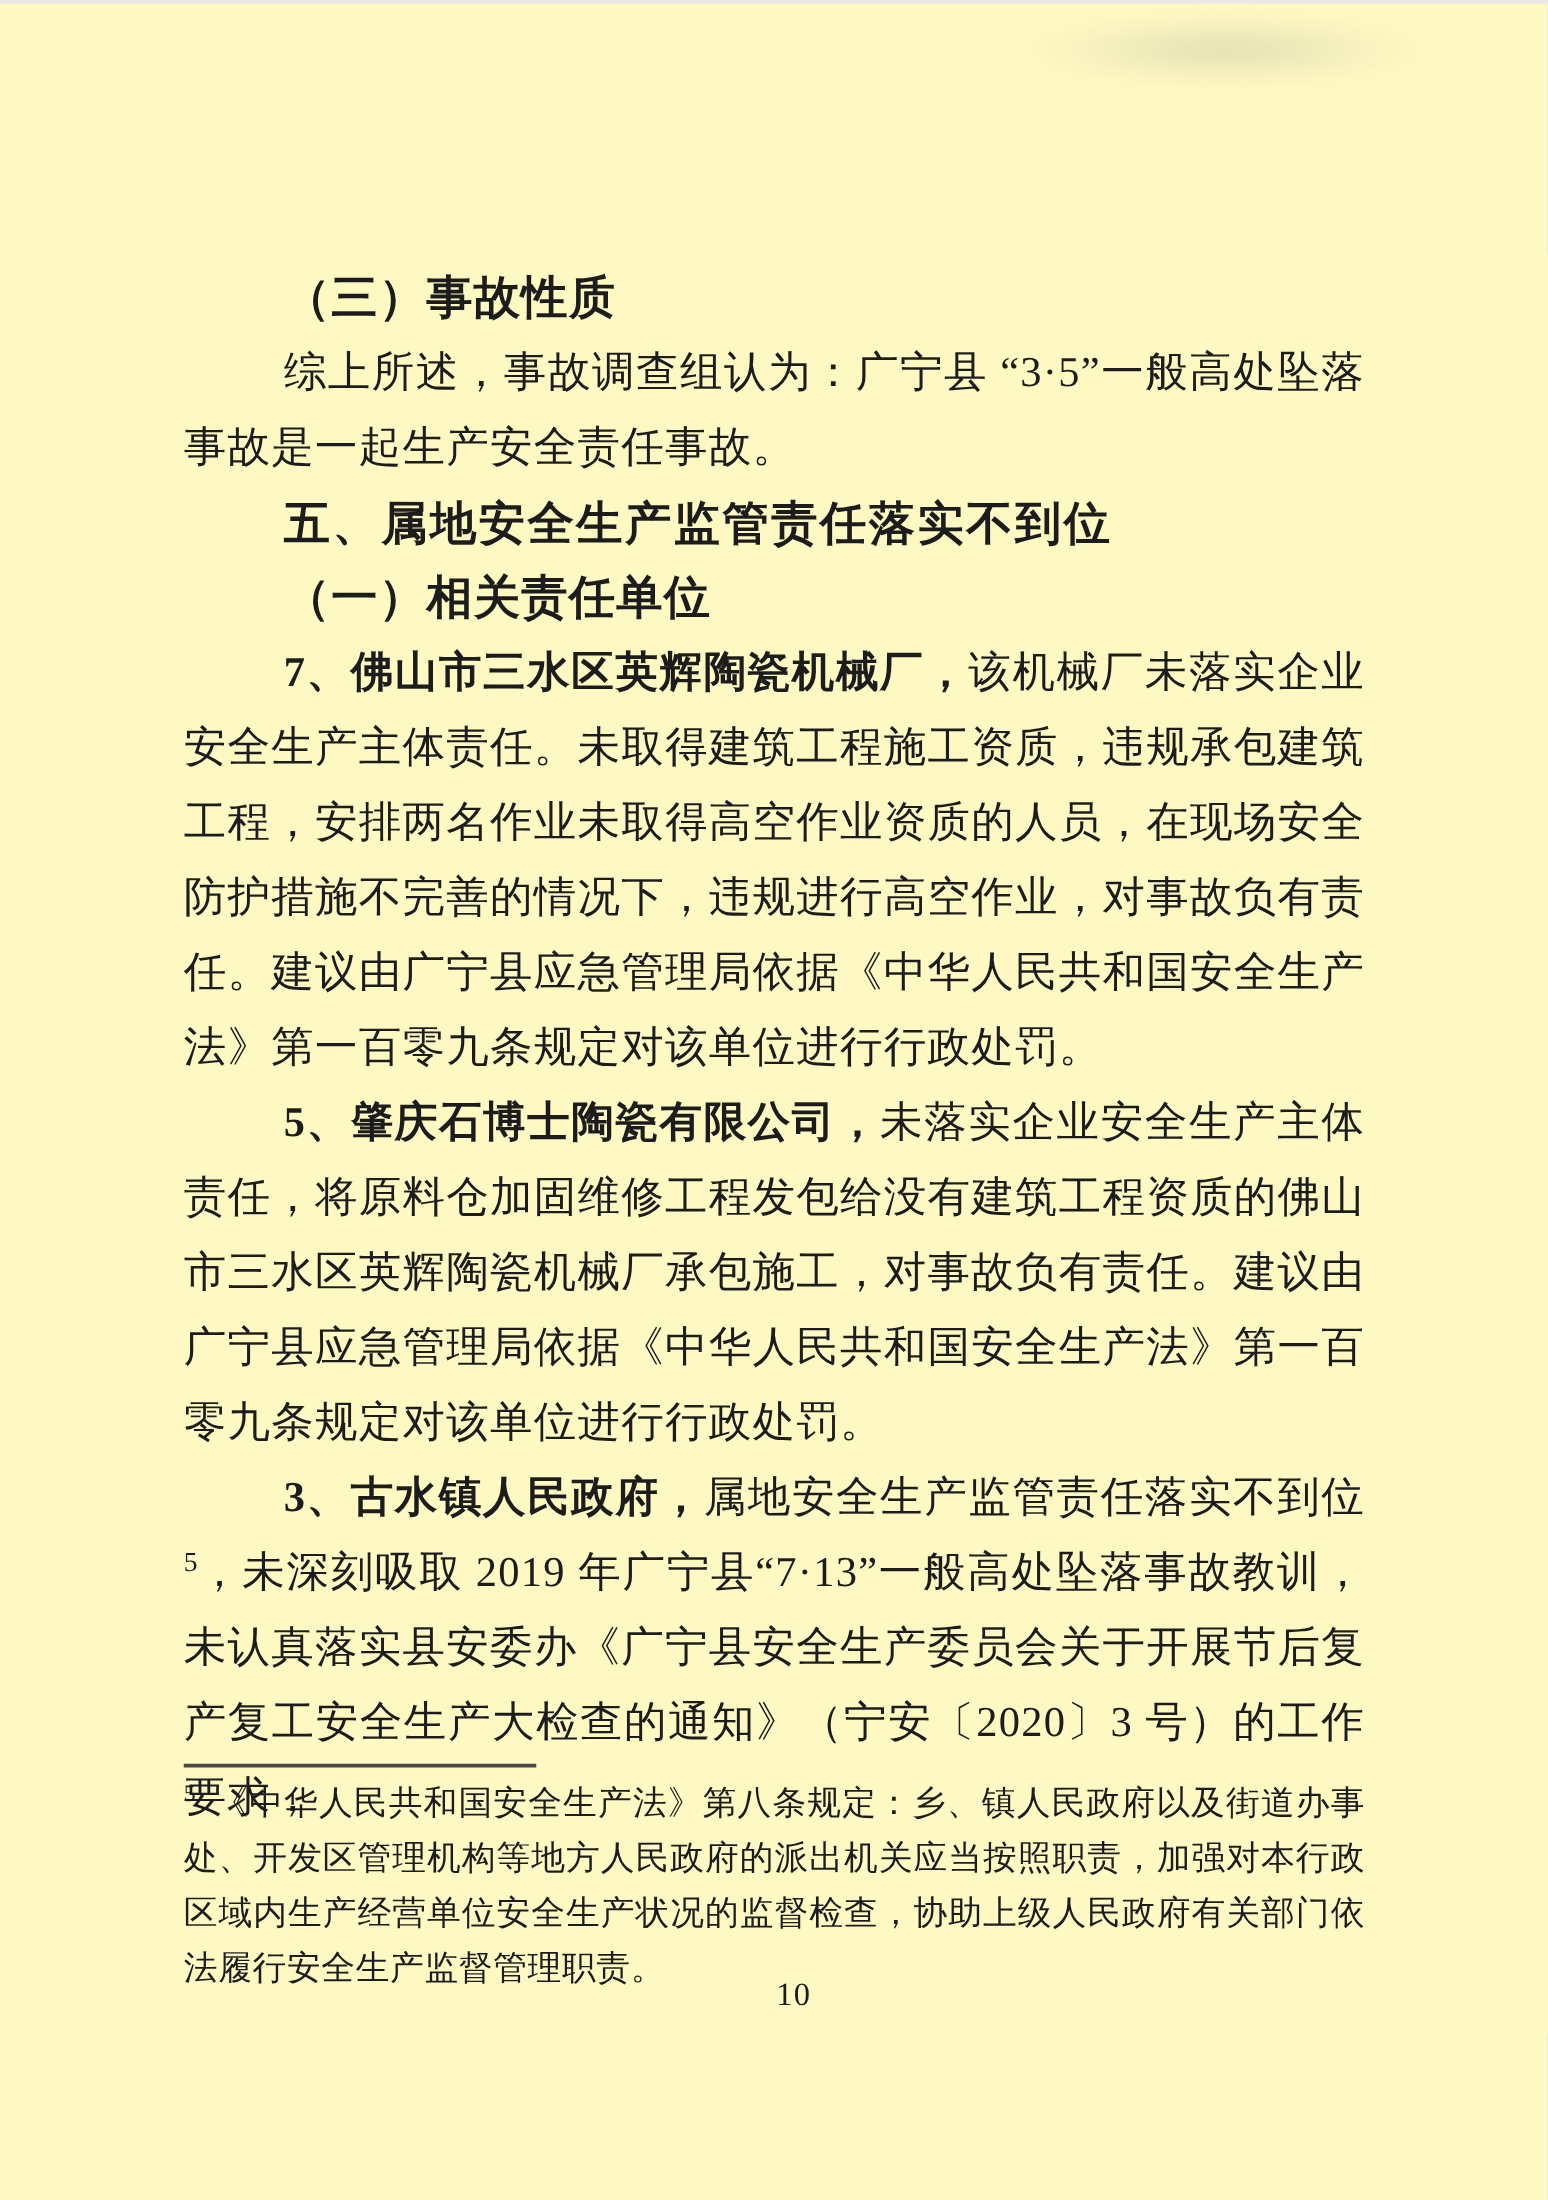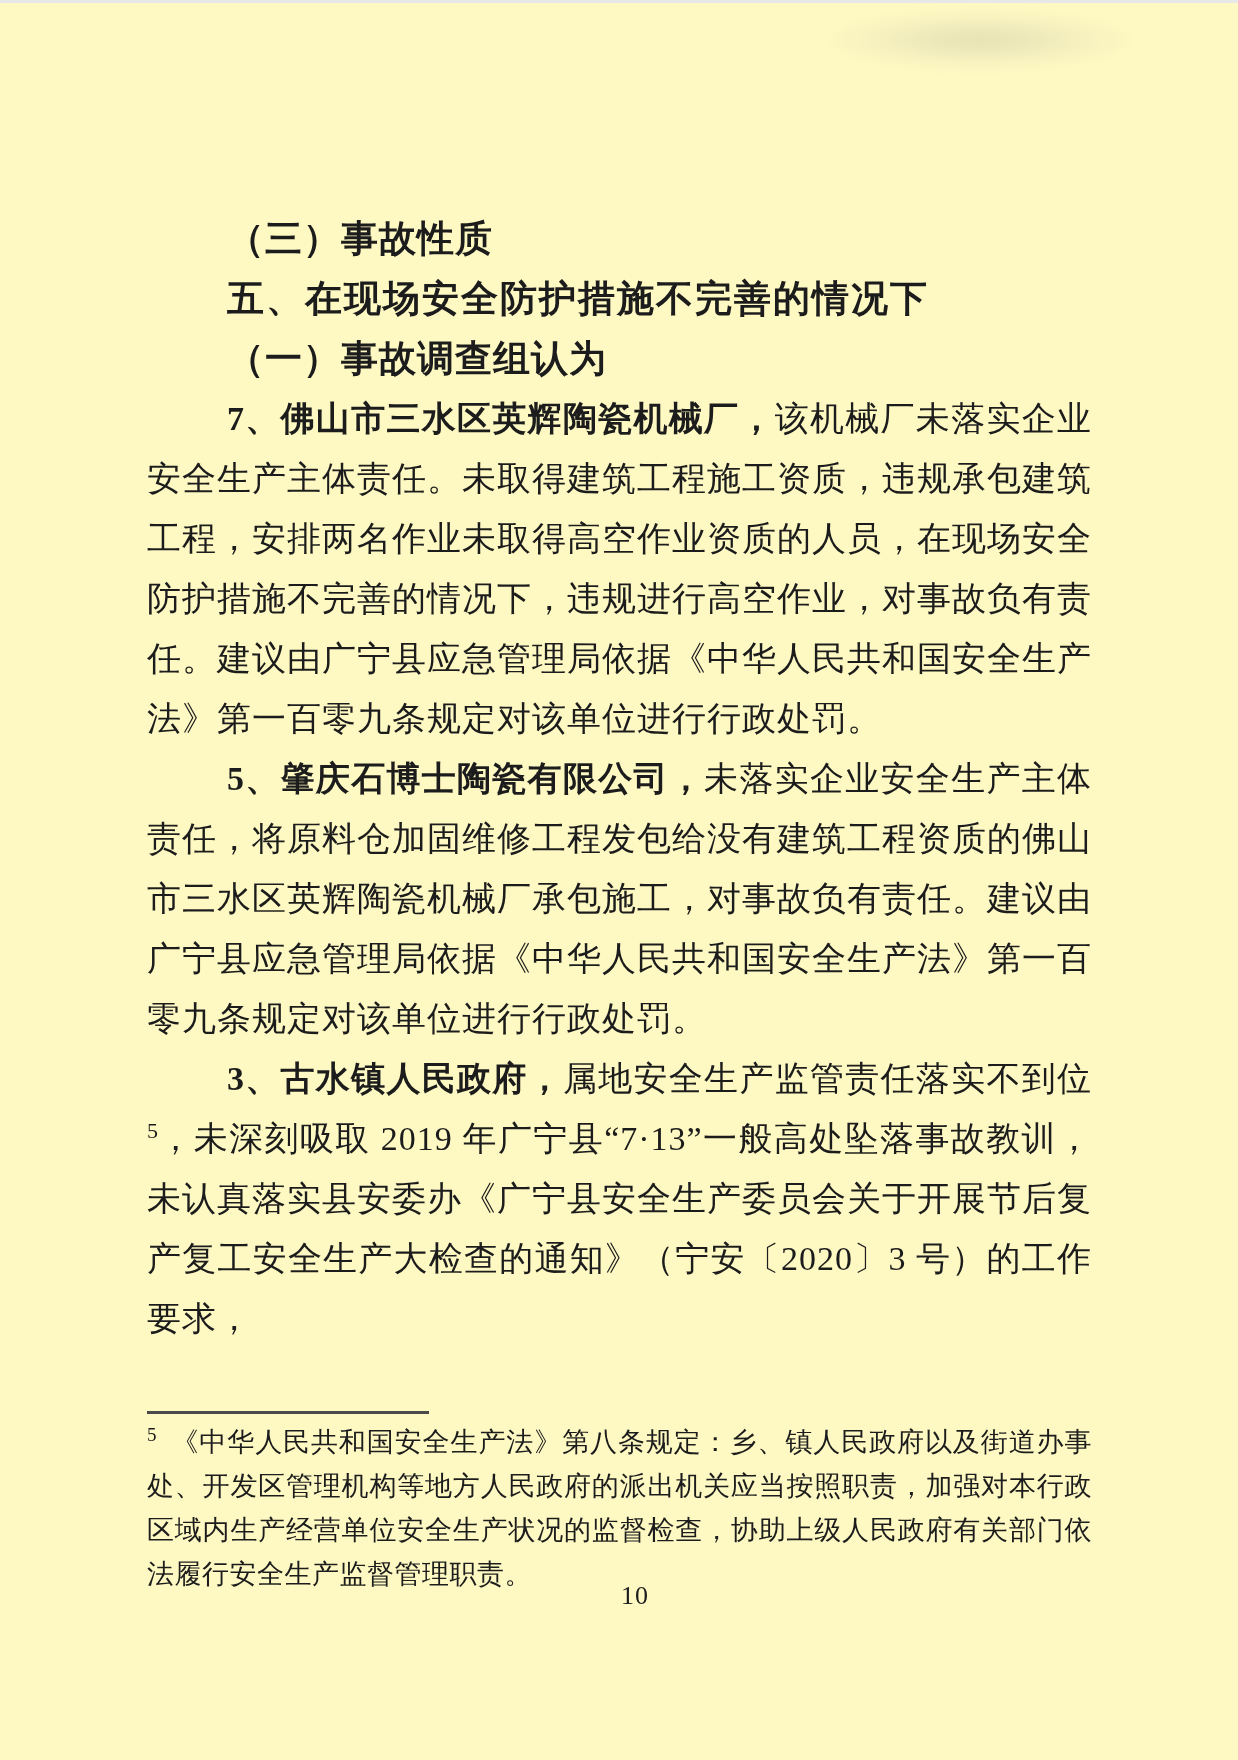--- a/index.html
+++ b/index.html
@@ -105,24 +105,25 @@
 <body>
 
 <div class="page">
 
   <div class="scan-smudge"></div>
 
   <main class="content">
 
     <h3 class="sub-heading">（三）事故性质</h3>
 
+    <p class="para">综上所述，事故调查组认为：广宁县 “3·5”一般高处坠落事故是一起生产安全责任事故。</p>
 
-    <h2 class="main-heading">五、在现场安全防护措施不完善的情况下</h2>
+    <h2 class="main-heading">五、属地安全生产监管责任落实不到位</h2>
 
-    <h3 class="sub-heading">（一）事故调查组认为</h3>
+    <h3 class="sub-heading">（一）相关责任单位</h3>
 
     <p class="para"><strong class="lead">7、佛山市三水区英辉陶瓷机械厂，</strong><span>该机械厂未落实企业安全生产主体责任。未取得建筑工程施工资质，违规承包建筑工程，安排两名作业未取得高空作业资质的人员，在现场安全防护措施不完善的情况下，违规进行高空作业，对事故负有责任。建议由广宁县应急管理局依据《中华人民共和国安全生产法》第一百零九条规定对该单位进行行政处罚。</span></p>
 
     <p class="para"><strong class="lead">5、肇庆石博士陶瓷有限公司，</strong><span>未落实企业安全生产主体责任，将原料仓加固维修工程发包给没有建筑工程资质的佛山市三水区英辉陶瓷机械厂承包施工，对事故负有责任。建议由广宁县应急管理局依据《中华人民共和国安全生产法》第一百零九条规定对该单位进行行政处罚。</span></p>
 
     <p class="para"><strong class="lead">3、古水镇人民政府，</strong><span>属地安全生产监管责任落实不到位</span><sup class="fn-ref">5</sup><span>，未深刻吸取 2019 年广宁县“7·13”一般高处坠落事故教训，未认真落实县安委办《广宁县安全生产委员会关于开展节后复产复工安全生产大检查的通知》（宁安〔2020〕3 号）的工作要求，</span></p>
 
   </main>
 
   <footer class="footnote-area">

